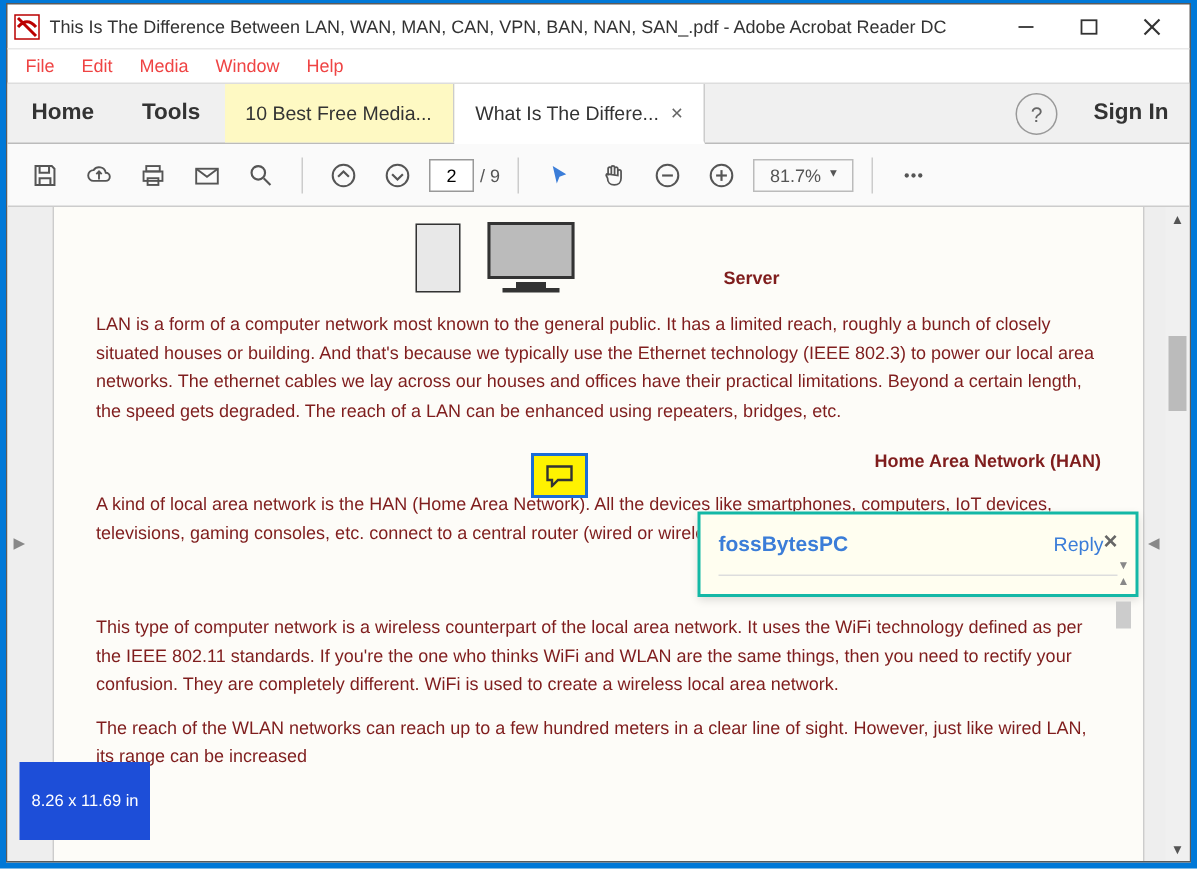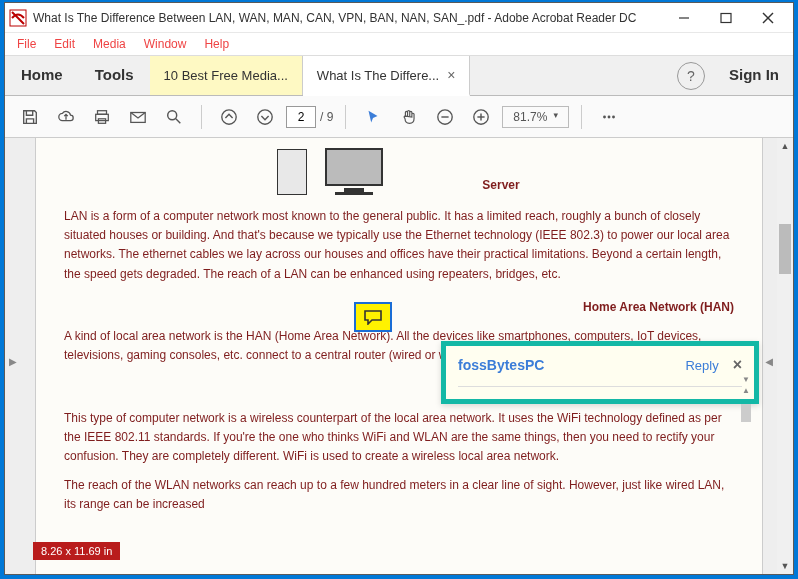--- a/index.html
+++ b/index.html
@@ -36,50 +36,50 @@
 .monitor .screen { height: 38px; background: #bbb; border: 2px solid #333; }
 .monitor .base { width: 20px; height: 4px; background: #333; margin: 2px auto 0; }
 .monitor .foot { width: 38px; height: 3px; background: #333; margin: 0 auto; }
 .serverbox { text-align: center; }
 .server { width: 40px; height: 12px; margin-left: 80px;}
 .server-label { font-size: 12px; font-weight: 600; margin-top: 2px; margin-left: 80px;}
 .page p { margin: 10px 0; }
 .page .bold { font-weight: 600; margin-top: 14px; text-align: right; }
 .annot { position: absolute; width: 38px; height: 30px; background: #fff200; border: 2px solid #1a6dd6; display: flex; align-items: center; justify-content: center; left: 318px; top: 164px; }
 .annot svg { width: 20px; height: 16px; }
-.popup { position: absolute; right: 34px; top: 203px; width: 318px; background: #fffef0; border: 5px solid #14b8a6; box-shadow: 0 2px 6px rgba(0,0,0,0.15); }
+.popup { position: absolute; right: 34px; top: 203px; width: 294px; background: #fffef0; border: 2px solid #14b8a6; box-shadow: 0 2px 6px rgba(0,0,0,0.15); }
 .popup-head { display: flex; align-items: center; padding: 10px 12px 4px; }
 .popup-author { color: #3b7dd8; font-weight: 600; font-size: 14px; flex: 1; }
-.popup-reply { color: #3b7dd8; font-size: 13px; margin-right: 14px; }
+.popup-reply { color: #3b7dd8; font-size: 13px; margin-right: 0; }
 .popup-close { color: #666; font-size: 16px; font-weight: bold; }
 .popup-body { padding: 4px 12px 8px; font-size: 14px; color: #333; position: relative; }
 .popup-time { font-size: 11px; color: #888; margin-top: 14px; }
 .popup-divider { border-top: 1px solid #ddd; margin: 8px 12px 12px; }
 .popup-scroll { position: absolute; right: 2px; top: 40px; bottom: 12px; width: 12px; }
 .popup-scroll .a { height: 12px; font-size: 8px; text-align: center; color: #888; }
 .popup-scroll .t { position: absolute; top: 18px; left: 1px; right: 1px; height: 18px; background: #ccc; }
-.pageinfo { position: absolute; left: 28px; bottom: 14px; background: #b91c1c; color: #fff; font-size: 11px; padding: 3px 8px; }
+.pageinfo { position: absolute; left: 8px; bottom: 14px; background: #1d4ed8; color: #fff; font-size: 11px; padding: 20px 8px; }
 .side-arrow { position: absolute; top: 50%; font-size: 10px; color: #888; }
 .side-arrow.left { left: 4px; }
 .side-arrow.right { right: 20px; }
 .toolbar svg { width: 18px; height: 18px; }
 </style>
 </head>
 <body>
 
 <div class="window">
 
   <div class="titlebar">
     <span class="icon">
       <svg viewBox="0 0 18 18">
           <rect x="1" y="1" width="16" height="16" fill="#fff" stroke="#b00"></rect>
           <path d="M3 3 L15 15 M3 9 Q9 2 15 9" stroke="#b00" fill="none" stroke-width="2"></path>
         </svg>
     </span>
-    <span class="title">What Is The Difference Between LAN, WAN, MAN, CAN, VPN, BAN, NAN, SAN_.pdf - Adobe Acrobat Reader DC</span>
+    <span class="title">This Is The Difference Between LAN, WAN, MAN, CAN, VPN, BAN, NAN, SAN_.pdf - Adobe Acrobat Reader DC</span>
     <div class="winctrls">
       <div>
           <svg width="12" height="12">
             <line x1="1" y1="6" x2="11" y2="6" stroke="#333" stroke-width="1.2"></line>
           </svg>
         </div>
       <div>
           <svg width="12" height="12">
             <rect x="1" y="1.5" width="10" height="9" fill="none" stroke="#333" stroke-width="1.2"></rect>
           </svg>

